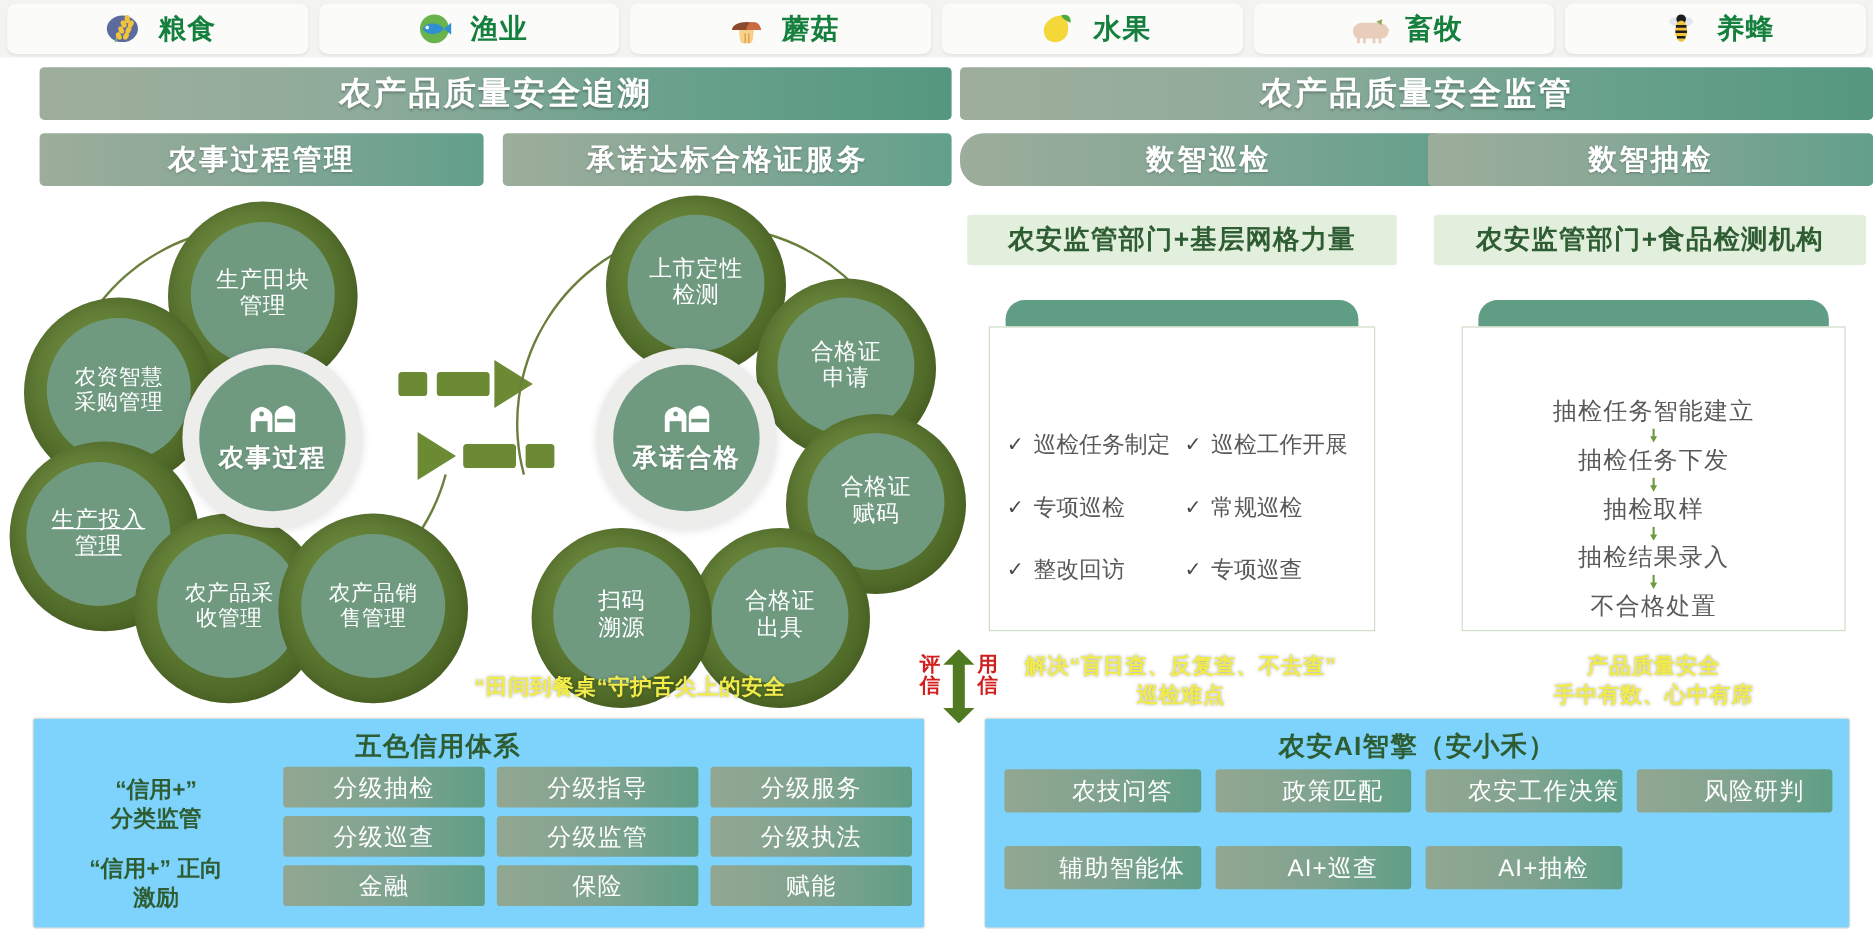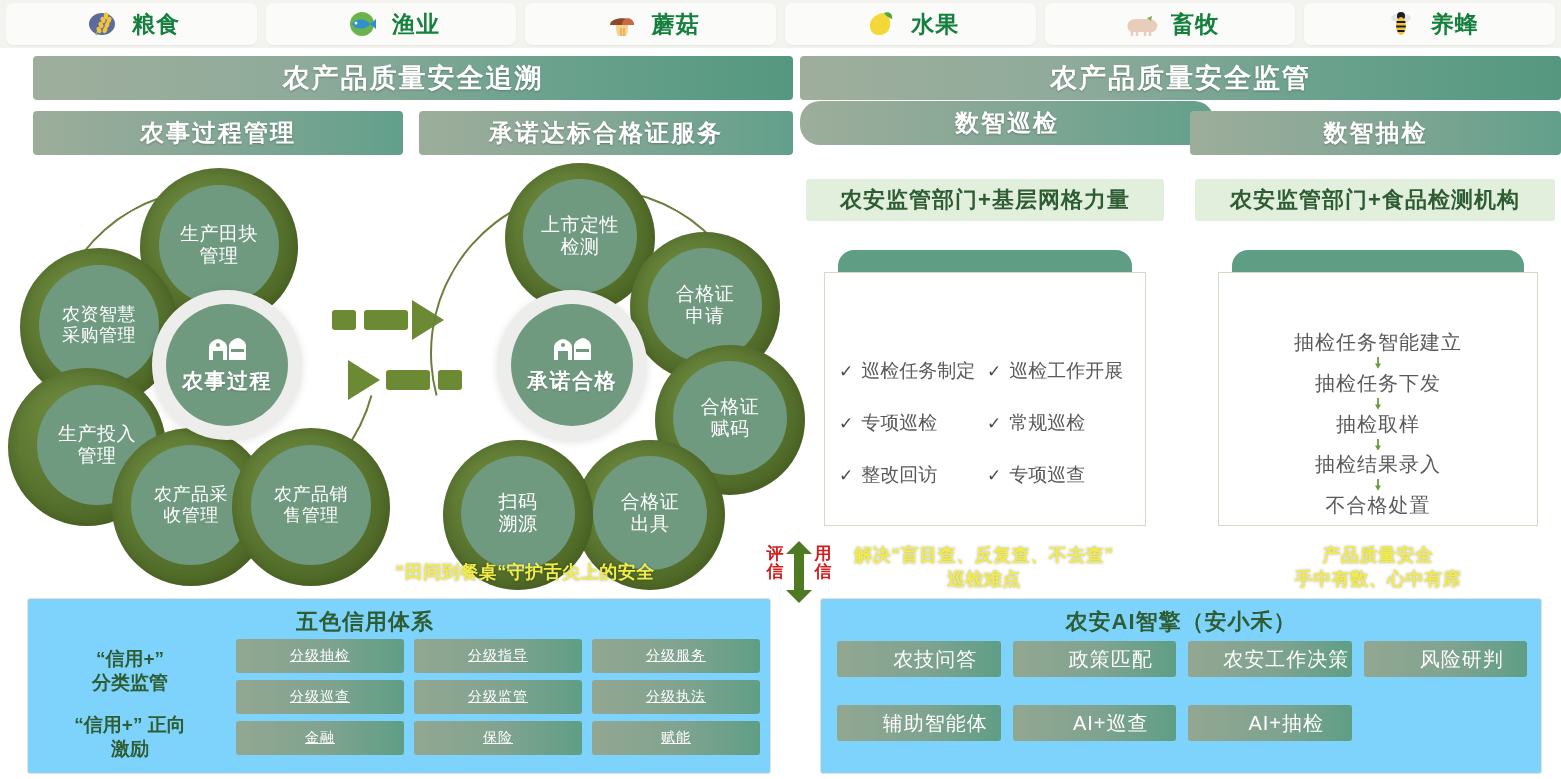--- a/index.html
+++ b/index.html
@@ -34,21 +34,21 @@
     color: #fff; font-weight: bold; letter-spacing: 2px;
     text-shadow: 0 1px 2px rgba(0,0,0,.25);
   }
   .banner-main { font-size: 27px; background: linear-gradient(to right,#9fae9c 0%, #8fab9b 35%, #69a18c 70%, #55987f 100%); }
   .banner-sub  { font-size: 24px; background: linear-gradient(to right,#9dad9b 0%, #8aa897 40%, #62a08b 100%); }
 
   #b-trace { left: 33px;  top: 56px;  width: 760px; }
   #b-super { left: 800px; top: 56px;  width: 761px; }
   #b-farm  { left: 33px;  top: 111px; width: 370px; }
   #b-cert  { left: 419px; top: 111px; width: 374px; }
-  #b-patrol{ left: 800px; top: 101px; width: 414px; border-radius: 20px; }
+  #b-patrol{ left: 800px; top: 111px; width: 414px; border-radius: 20px; }
   #b-sample{ left: 1190px;top: 111px; width: 371px; }
 
   
   .cluster { position: absolute; }
   .arcring {
     position: absolute; border-radius: 50%;
     border: 2px solid #6b7f3d; border-right-color: transparent;
   }
   .bub { position: absolute; border-radius: 50%; }
   .bub .outer {
@@ -153,21 +153,21 @@
   #cl-2 { top:114px; }
 
   .chipgrid {
     position:absolute; left:208px; top:40px; width:524px;
     display:grid; grid-template-columns:repeat(3,1fr); gap:7px 10px;
   }
   .gchip {
     height:34px; border-radius:3px;
     background: linear-gradient(to right,#92a792 0%,#7fa38f 55%,#5f9e85 100%);
     display:flex; align-items:center; justify-content:center;
-    color:#fff; font-size:14px; letter-spacing:1px;text-decoration:underline;
+    color:#fff; font-size:20px; letter-spacing:1px;
   }
 
   .aigrid {
     position:absolute; left:16px; top:42px; width:690px;
     display:grid; grid-template-columns:repeat(4,1fr); gap:28px 12px;
   }
   .aichip {
     height:36px; border-radius:3px;
     background: linear-gradient(to right,#92a792 0%,#7fa38f 55%,#5f9e85 100%);
     display:flex; align-items:center; justify-content:center;
@@ -260,21 +260,21 @@
     <div class="bub" style="left:140px; top:168px; width:158px; height:158px;">
       <div class="outer"></div>
       <div class="inner" style="left:19px; top:17px; width:120px; height:120px;">生产田块<br>管理</div>
     </div>
     <div class="bub" style="left:20px; top:248px; width:158px; height:158px;">
       <div class="outer"></div>
       <div class="inner" style="left:19px; top:17px; width:120px; height:120px; font-size:18px;">农资智慧<br>采购管理</div>
     </div>
     <div class="bub" style="left:8px; top:368px; width:158px; height:158px;">
       <div class="outer"></div>
-      <div class="inner" style="left:29px; top:17px; width:120px; height:120px;">生产投入<br>管理</div>
+      <div class="inner" style="left:14px; top:17px; width:120px; height:120px;text-decoration:underline;">生产投入<br>管理</div>
     </div>
     <div class="bub" style="left:112px; top:428px; width:158px; height:158px;">
       <div class="outer"></div>
       <div class="inner" style="left:19px; top:17px; width:120px; height:120px; font-size:18px;">农产品采<br>收管理</div>
     </div>
     <div class="bub" style="left:232px; top:428px; width:158px; height:158px;text-decoration:underline;">
       <div class="outer"></div>
       <div class="inner" style="left:19px; top:17px; width:120px; height:120px; font-size:18px;">农产品销<br>售管理</div>
     </div>
 

